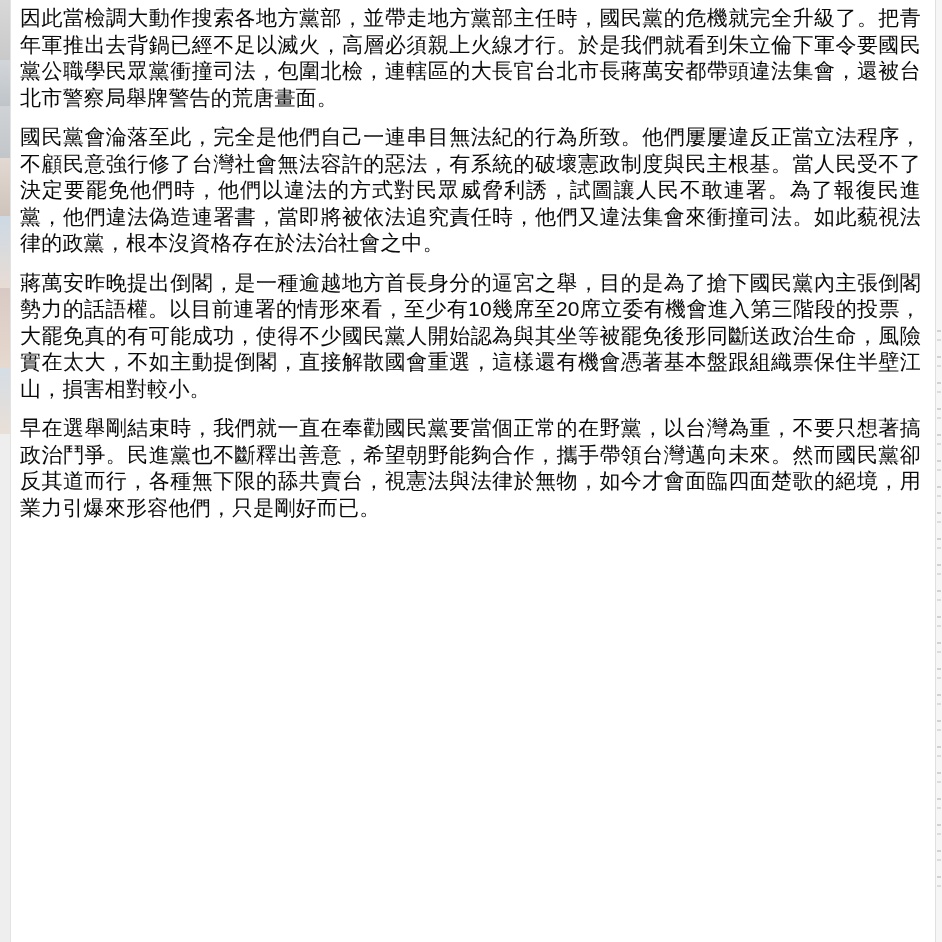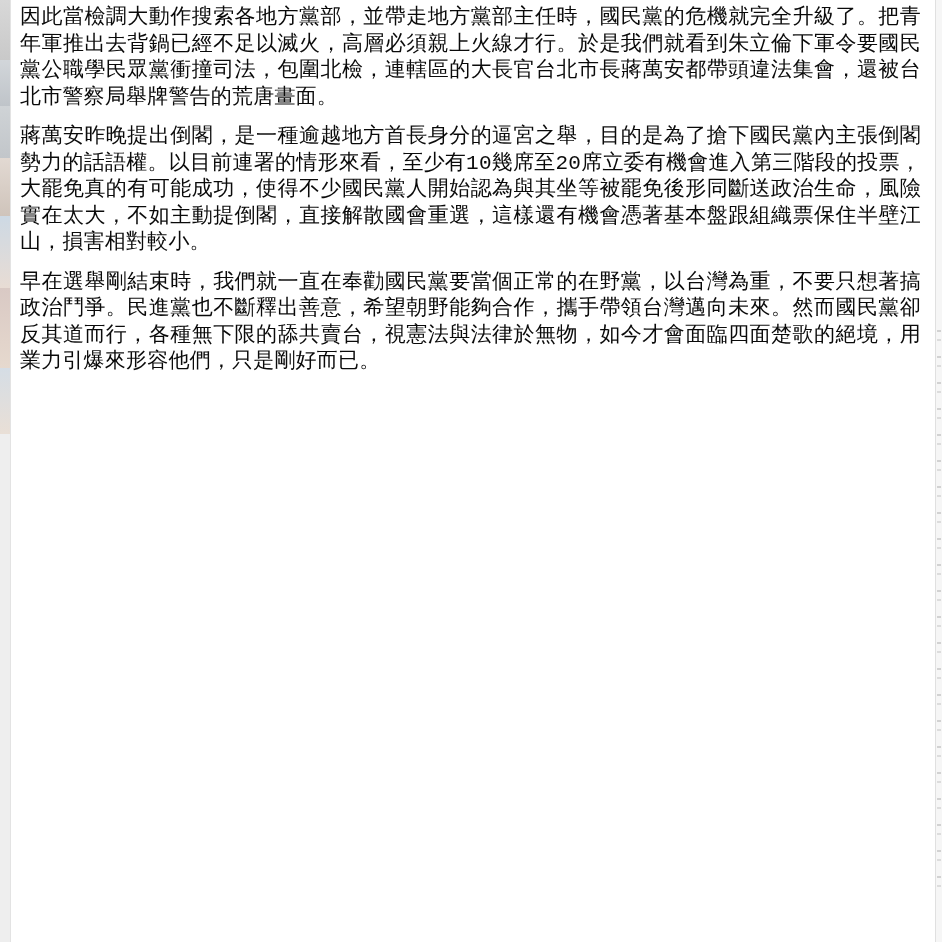--- a/index.html
+++ b/index.html
@@ -60,35 +60,35 @@
     width: 901px;
     color: #0a0a0a;
     font-size: 21px;
     line-height: 26.5px;
     text-align: justify;
     letter-spacing: 0.2px;
   }
   .article p {
     margin: 0 0 13px 0;
     padding: 0;
-    font-family: Liberation Mono, monospace;
   }
 </style>
 </head>
 <body>
 
 <div class="left-strip">
   <div class="thumb t1"></div>
   <div class="thumb t2"></div>
   <div class="thumb t3"></div>
   <div class="thumb t4"></div>
   <div class="thumb t5"></div>
   <div class="thumb t6"></div>
   <div class="thumb t7"></div>
 </div>
 
 <main class="article">
   <p>因此當檢調大動作搜索各地方黨部，並帶走地方黨部主任時，國民黨的危機就完全升級了。把青年軍推出去背鍋已經不足以滅火，高層必須親上火線才行。於是我們就看到朱立倫下軍令要國民黨公職學民眾黨衝撞司法，包圍北檢，連轄區的大長官台北市長蔣萬安都帶頭違法集會，還被台北市警察局舉牌警告的荒唐畫面。</p>
+  <p>國民黨會淪落至此，完全是他們自己一連串目無法紀的行為所致。他們屢屢違反正當立法程序，不顧民意強行修了台灣社會無法容許的惡法，有系統的破壞憲政制度與民主根基。當人民受不了決定要罷免他們時，他們以違法的方式對民眾威脅利誘，試圖讓人民不敢連署。為了報復民進黨，他們違法偽造連署書，當即將被依法追究責任時，他們又違法集會來衝撞司法。如此藐視法律的政黨，根本沒資格存在於法治社會之中。</p>
   <p>蔣萬安昨晚提出倒閣，是一種逾越地方首長身分的逼宮之舉，目的是為了搶下國民黨內主張倒閣勢力的話語權。以目前連署的情形來看，至少有10幾席至20席立委有機會進入第三階段的投票，大罷免真的有可能成功，使得不少國民黨人開始認為與其坐等被罷免後形同斷送政治生命，風險實在太大，不如主動提倒閣，直接解散國會重選，這樣還有機會憑著基本盤跟組織票保住半壁江山，損害相對較小。</p>
   <p>早在選舉剛結束時，我們就一直在奉勸國民黨要當個正常的在野黨，以台灣為重，不要只想著搞政治鬥爭。民進黨也不斷釋出善意，希望朝野能夠合作，攜手帶領台灣邁向未來。然而國民黨卻反其道而行，各種無下限的舔共賣台，視憲法與法律於無物，如今才會面臨四面楚歌的絕境，用業力引爆來形容他們，只是剛好而已。</p>
 </main>
 
 <div class="right-strip"></div>
 
 </body></html>

